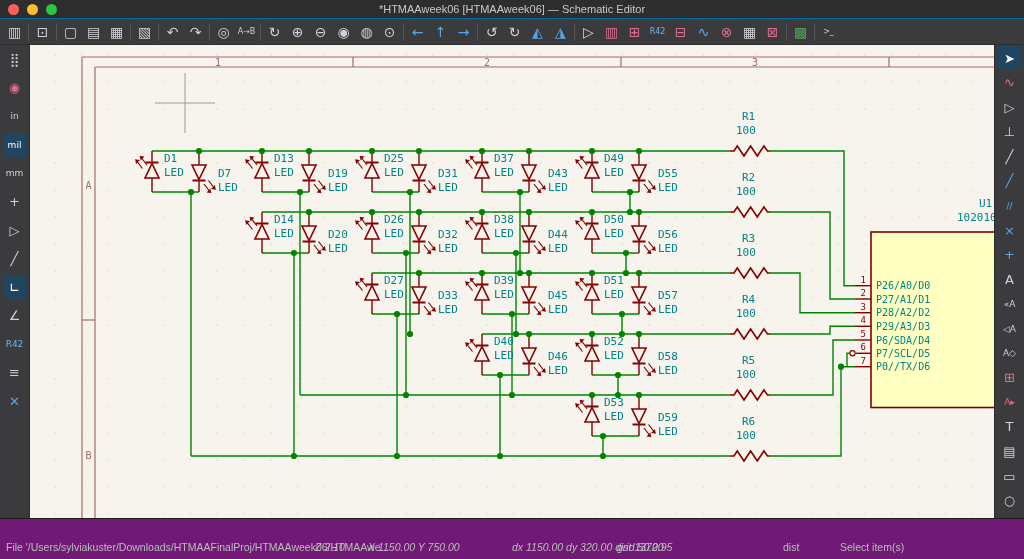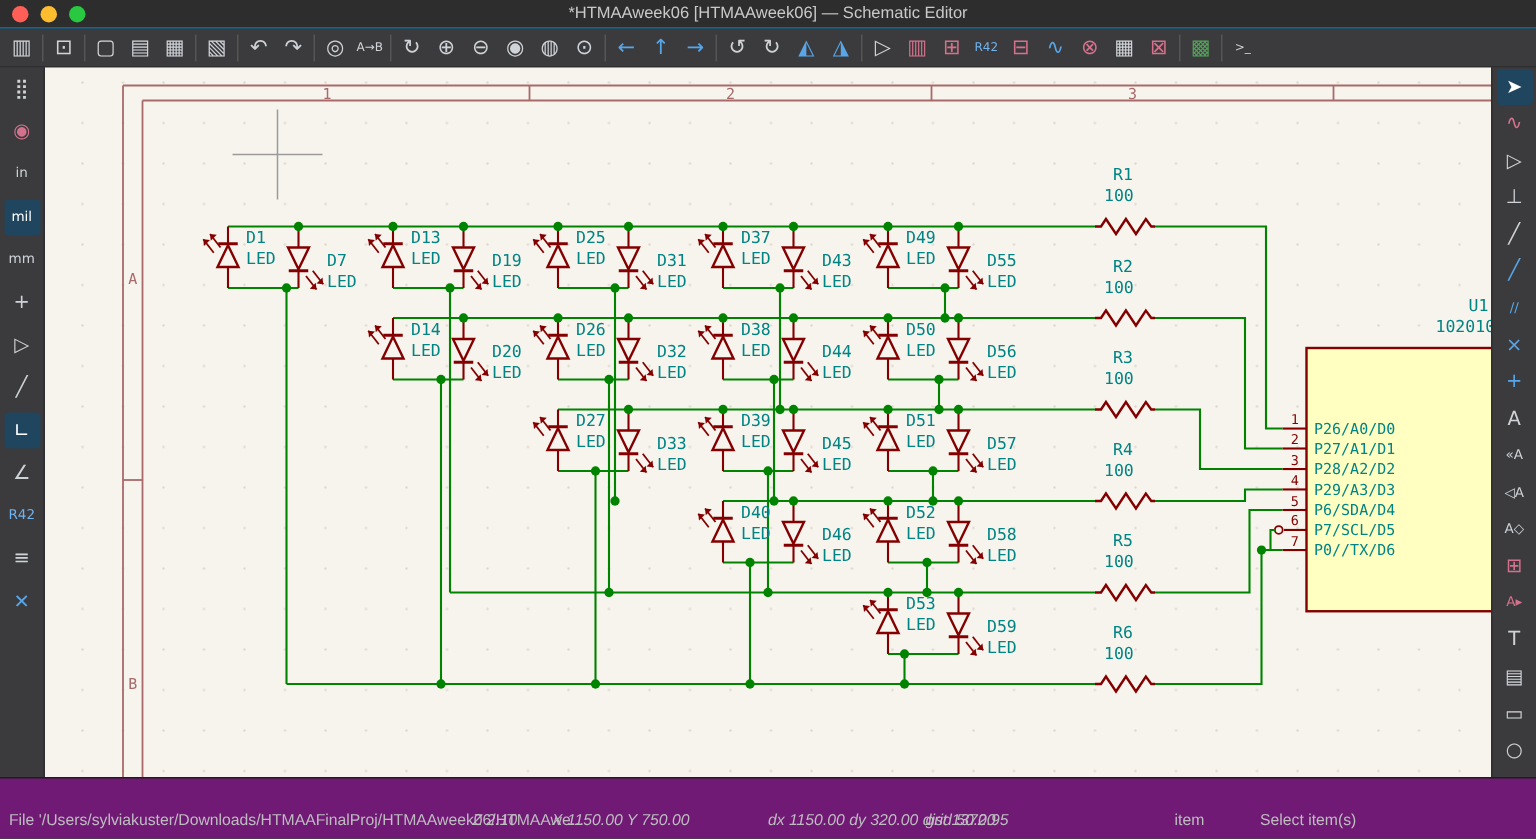--- a/index.html
+++ b/index.html
@@ -1,20 +1,20 @@
 <!DOCTYPE html>
 <html><head>
 <meta charset="utf-8">
 <style>
   html,body{margin:0;padding:0;background:#111;}
   .window{position:relative;width:1024px;height:559px;overflow:hidden;
     font-family:"Liberation Sans",sans-serif;background:#3b3b3d;}
   
   .titlebar{position:absolute;left:0;top:0;width:1024px;height:18px;background:#2d2d2e;
-    border-bottom:7px solid #0369a1;display:flex;align-items:center;justify-content:center;}
+    border-bottom:1px solid #0369a1;display:flex;align-items:center;justify-content:center;}
   .traffic{position:absolute;left:8px;top:3.5px;display:flex;gap:8px;}
   .tl{width:11px;height:11px;border-radius:50%;}
   .title-text{color:#c9c9c9;font-size:11px;line-height:18px;}
   
   .toolbar-top{position:absolute;left:0;top:19px;width:1024px;height:26px;background:#3b3b3d;
     display:flex;align-items:center;padding-left:3px;border-bottom:1px solid #2e2e30;box-sizing:border-box;}
   .ticon{width:23px;height:22px;display:flex;align-items:center;justify-content:center;
     font-size:14px;color:#cfd2d6;flex:0 0 auto;border-radius:3px;font-family:"DejaVu Sans",sans-serif;}
   .ticon.small-text{font-size:8px;font-weight:normal;}
   .tsep{width:1px;height:18px;background:#555;margin:0 2px;flex:0 0 auto;}
@@ -619,16 +619,16 @@
         <line x1="185" y1="73" x2="185" y2="133" stroke="#9a9a9a" stroke-width="1"></line>
       </svg>
   </div>
 
   <div class="statusbar">
     <span style="left:6px">File '/Users/sylviakuster/Downloads/HTMAAFinalProj/HTMAAweek06/HTMAAwe...</span>
     <span style="left:315px" class="mono">Z 2.10</span>
     <span style="left:368px" class="mono">X 1150.00 Y 750.00</span>
     <span style="left:512px" class="mono">dx 1150.00 dy 320.00 dist 1372.95</span>
     <span style="left:617px" class="mono">grid 50.00</span>
-    <span style="left:783px">item</span>
+    <span style="left:783px">dist</span>
     <span style="left:840px">Select item(s)</span>
   </div>
 </div>
 
 </body></html>

